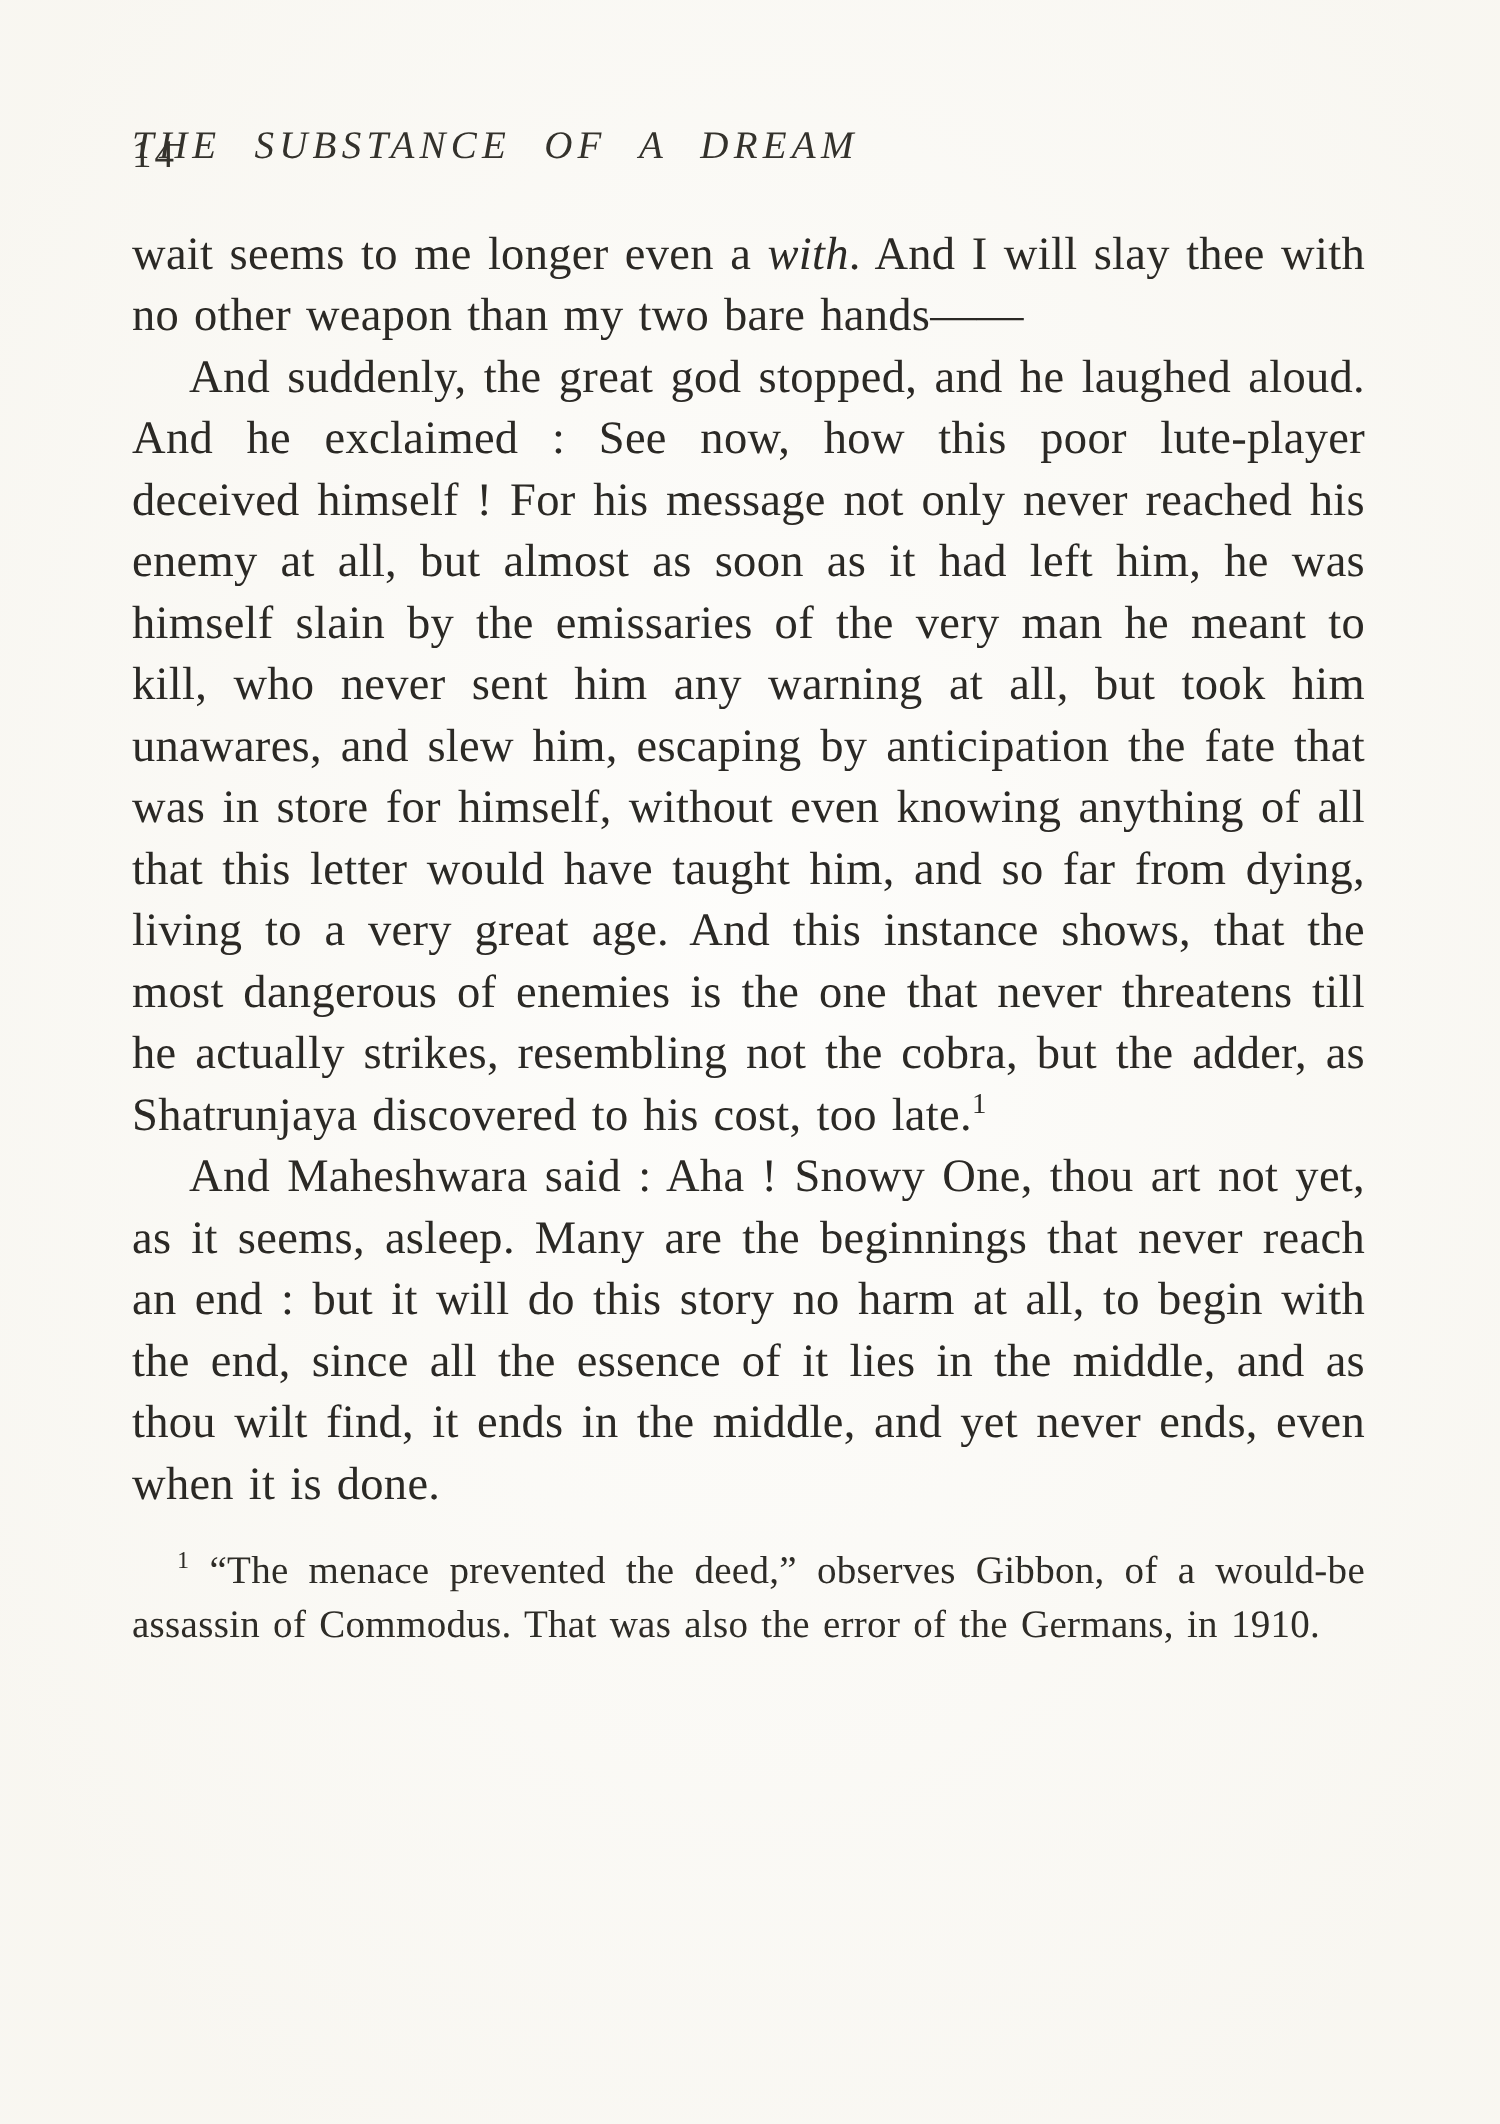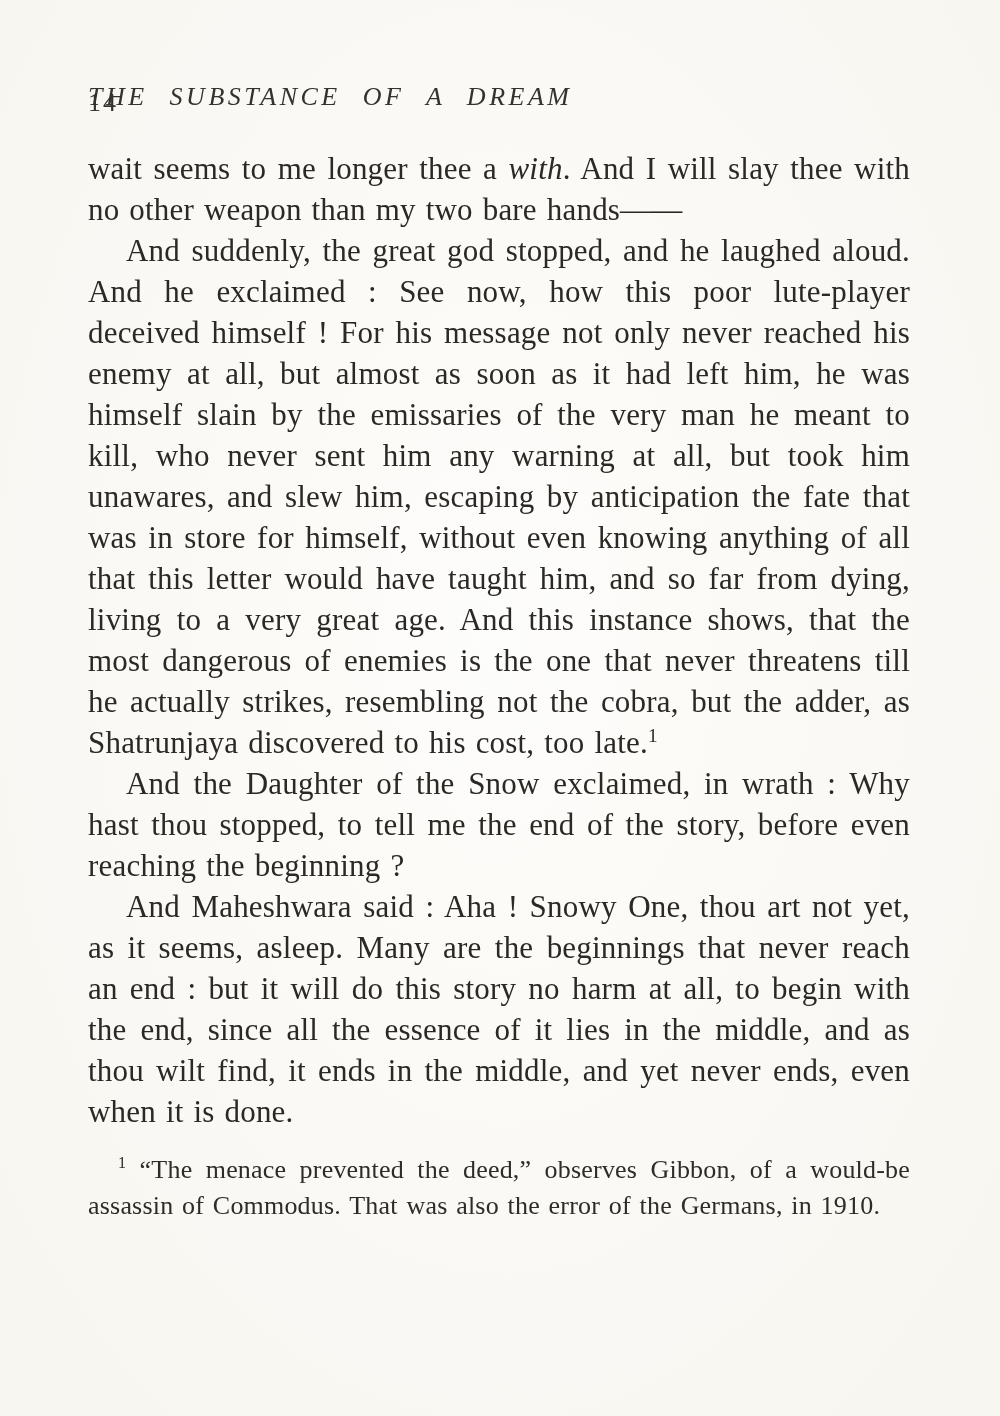--- a/index.html
+++ b/index.html
@@ -83,25 +83,24 @@
 
 <div class="page">
 
   <header class="page-header">
     <span class="page-number">14</span>
     <span class="running-title">THE SUBSTANCE OF A DREAM</span>
   </header>
 
   <main class="page-body">
 
-    <p class="para no-indent"><span>wait seems to me longer thee a </span><em class="it">with</em><span>.  And I will slay thee with no other weapon than my two bare hands——</span></p>
+    <p class="para no-indent"><span>wait seems to me longer even a </span><em class="it">with</em><span>.  And I will slay thee with no other weapon than my two bare hands——</span></p>
 
     <p class="para"><span>And suddenly, the great god stopped, and he laughed aloud.  And he exclaimed : See now, how this poor lute-player deceived himself !  For his message not only never reached his enemy at all, but almost as soon as it had left him, he was himself slain by the emissaries of the very man he meant to kill, who never sent him any warning at all, but took him unawares, and slew him, escaping by anticipation the fate that was in store for himself, without even knowing anything of all that this letter would have taught him, and so far from dying, living to a very great age.  And this instance shows, that the most dangerous of enemies is the one that never threatens till he actually strikes, resembling not the cobra, but the adder, as Shatrunjaya discovered to his cost, too late.</span><sup>1</sup></p>
 
-    <p class="para">And the Daughter of the Snow exclaimed, in wrath : Why hast thou stopped, to tell me the end of the story, before even reaching the beginning ?</p>
 
     <p class="para">And Maheshwara said : Aha !  Snowy One, thou art not yet, as it seems, asleep.  Many are the beginnings that never reach an end : but it will do this story no harm at all, to begin with the end, since all the essence of it lies in the middle, and as thou wilt find, it ends in the middle, and yet never ends, even when it is done.</p>
 
     <div class="footnote"><sup>1</sup> <span>“The menace prevented the deed,” observes Gibbon, of a would-be assassin of Commodus.  That was also the error of the Germans, in 1910.</span></div>
 
   </main>
 
 </div>
 
 </body></html>

